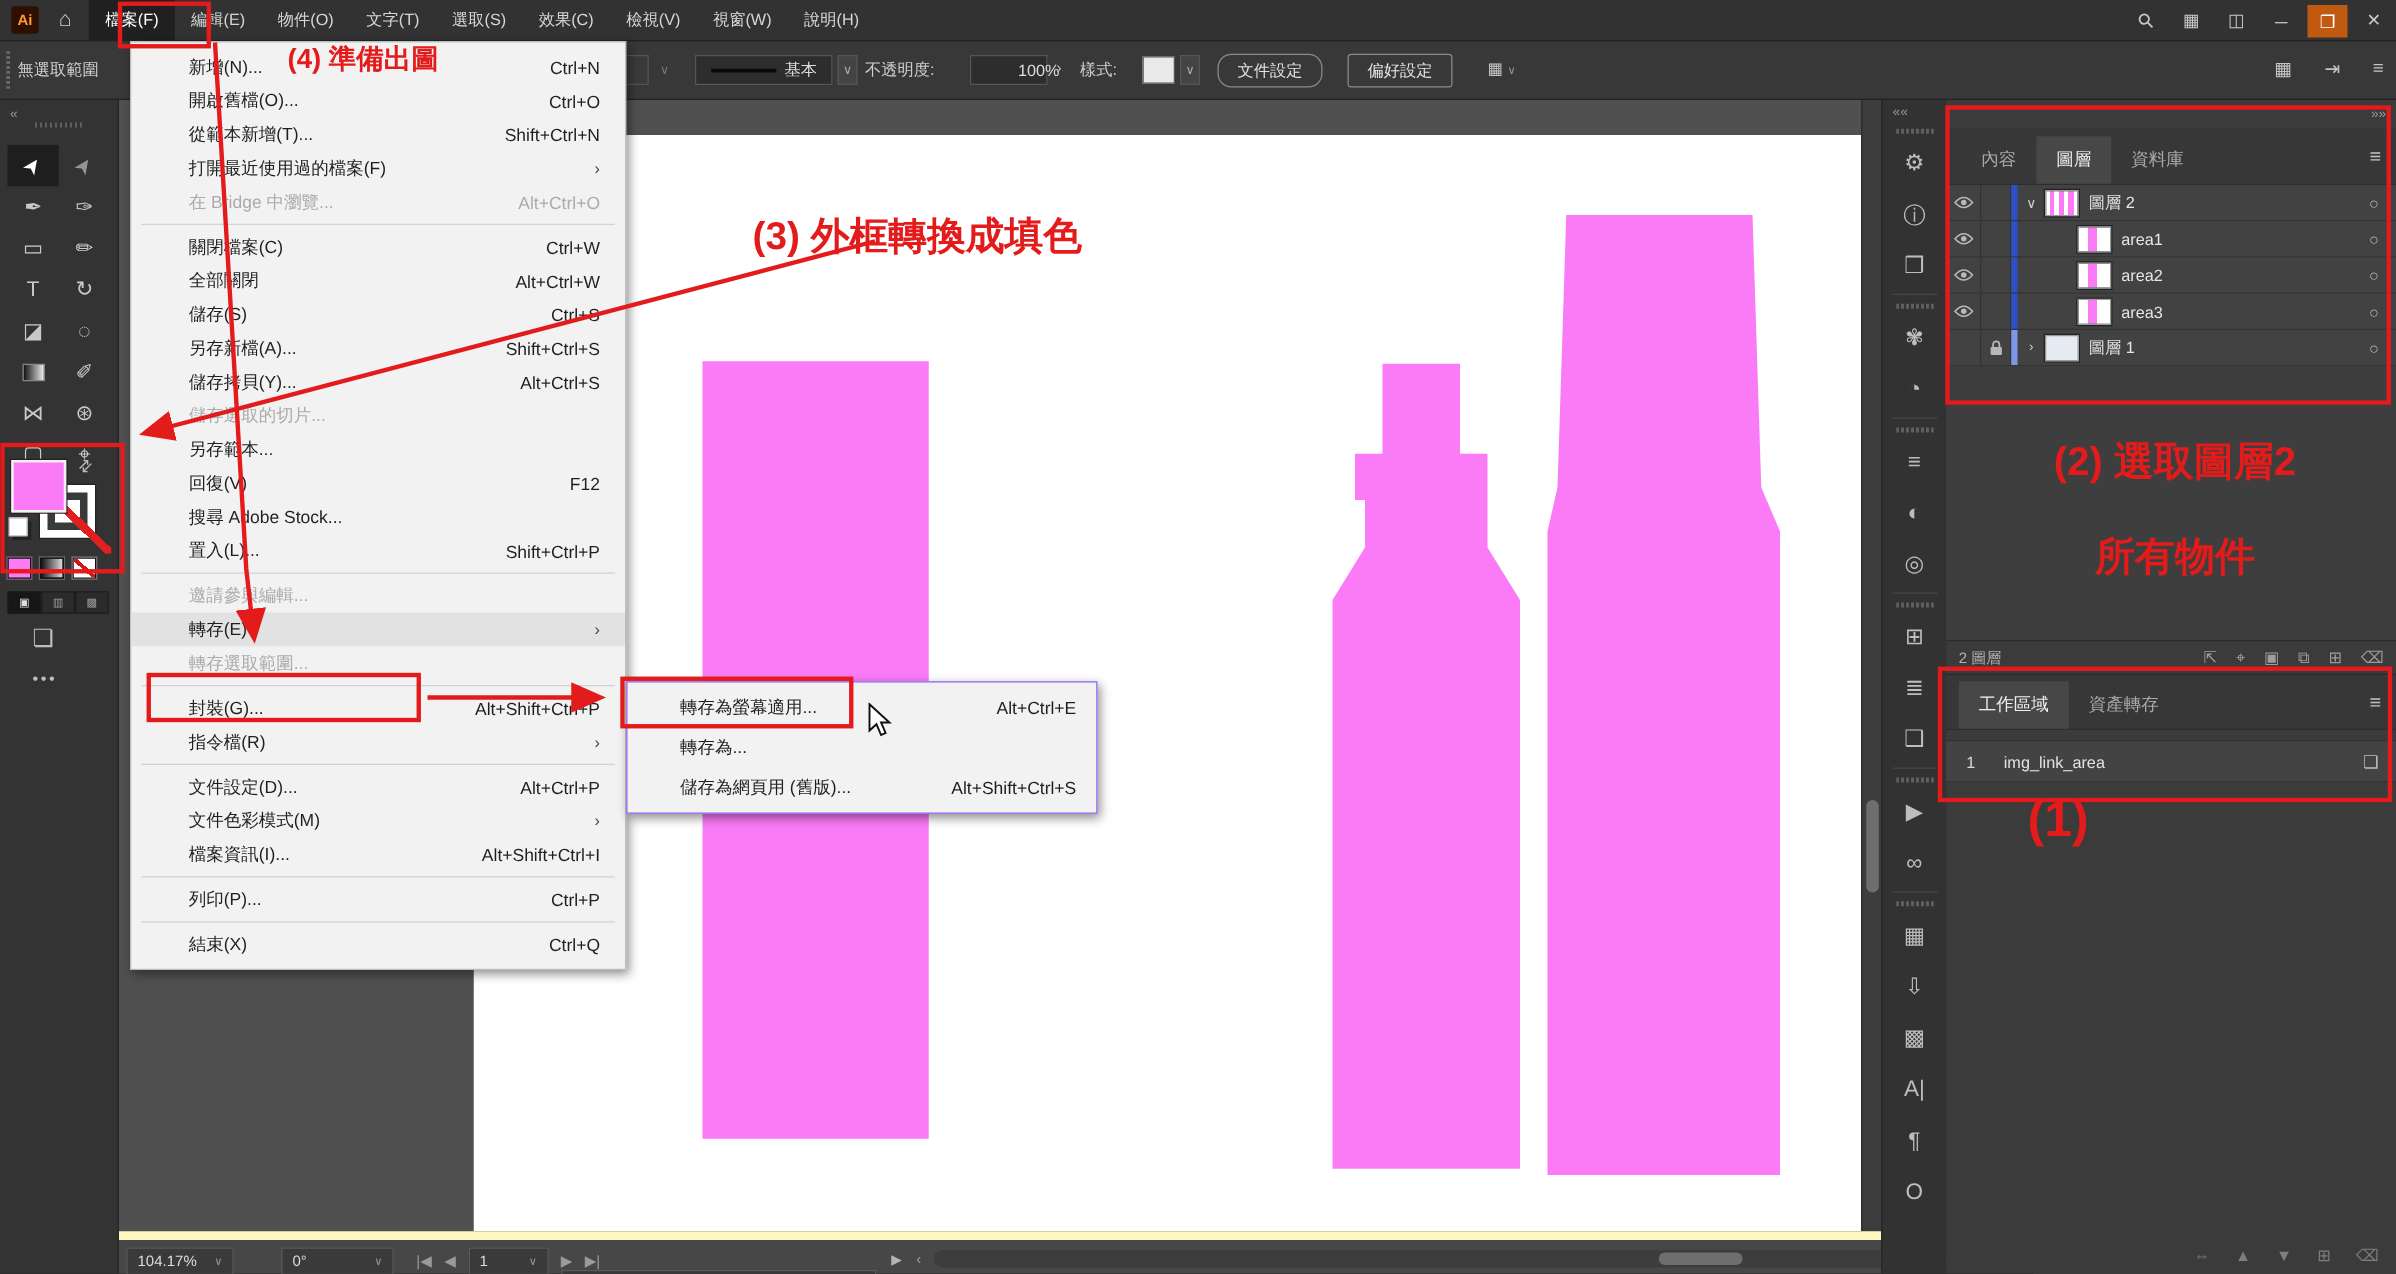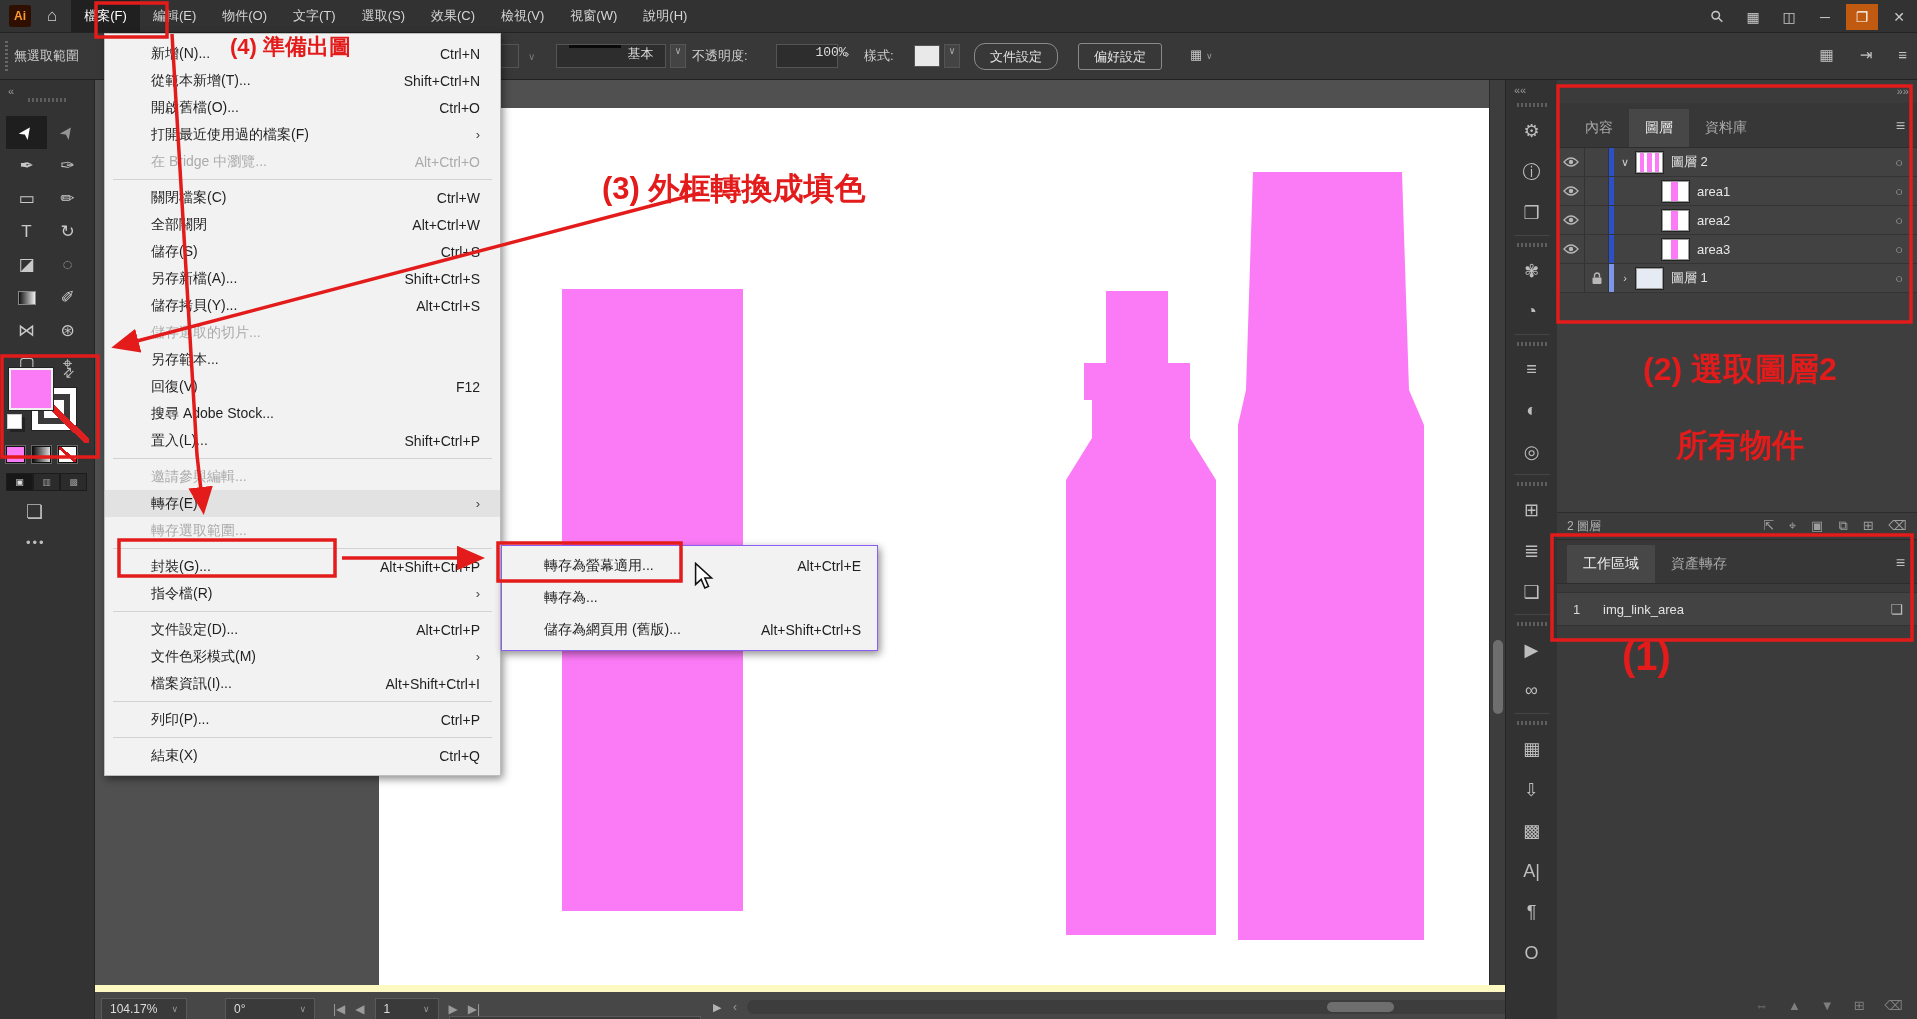--- a/index.html
+++ b/index.html
@@ -20,21 +20,21 @@
   .mbr-icon.orange { background:#c05a10; color:#fff; width:32px; height:26px; line-height:26px; margin:0 3px; }
   .mbr-icon.search { transform:rotate(-45deg); font-size:16px; }
 
   
   #controlbar { position:absolute; left:0; top:33px; width:1917px; height:47px;
     background:#383838; border-bottom:1px solid #222; color:#cfcfcf; font-size:13px; z-index:5; }
   #cb-grip { position:absolute; left:5px; top:8px; width:3px; height:30px;
     background:repeating-linear-gradient(#666 0 2px,transparent 2px 4px); }
   #cb-selstatus { position:absolute; left:14px; top:14px; }
   .cb-box { position:absolute; top:11px; height:24px; background:#2d2d2d; border:1px solid #555;
-    display:flex; justify-content:center; color:#ddd;font-family:Liberation Mono, monospace; }
+    display:flex; align-items:center; justify-content:center; color:#ddd; }
   .cb-caret { color:#aaa; font-size:10px; }
   #cb-fillswatch { left:489px; width:30px; background:#3a3a3a; }
   #cb-fillcaret { position:absolute; left:528px; top:18px; color:#777; font-size:10px; }
   #cb-strokebox { left:556px; width:110px; gap:7px; }
   #cb-strokeline { width:52px; height:3px; background:#0a0a0a; }
   #cb-strokecaret { left:670px; width:16px; background:#444; }
   #cb-opacity-label { position:absolute; left:692px; top:14px; }
   #cb-opacity-val { left:776px; width:62px;padding-left:48px; }
   #cb-opacity-arrow { position:absolute; left:845px; top:13px; color:#bbb; }
   #cb-style-label { position:absolute; left:864px; top:14px; }
@@ -512,26 +512,26 @@
       <div id="hthumb"></div>
     </div>
   </div>
 
   <div id="filemenu">
       <div class="mi">
         <span class="mi-label">新增(N)...</span>
         <span class="mi-short">Ctrl+N</span>
       </div>
       <div class="mi">
+        <span class="mi-label">開啟舊檔(O)...</span>
+        <span class="mi-short">Ctrl+O</span>
+      </div>
+      <div class="mi">
         <span class="mi-label">從範本新增(T)...</span>
         <span class="mi-short">Shift+Ctrl+N</span>
-      </div>
-      <div class="mi">
-        <span class="mi-label">開啟舊檔(O)...</span>
-        <span class="mi-short">Ctrl+O</span>
       </div>
       <div class="mi">
         <span class="mi-label">打開最近使用過的檔案(F)</span>
         <span class="mi-arrow">›</span>
       </div>
       <div class="mi disabled">
         <span class="mi-label">在 Bridge 中瀏覽...</span>
         <span class="mi-short">Alt+Ctrl+O</span>
       </div>
       <div class="msep"></div>

